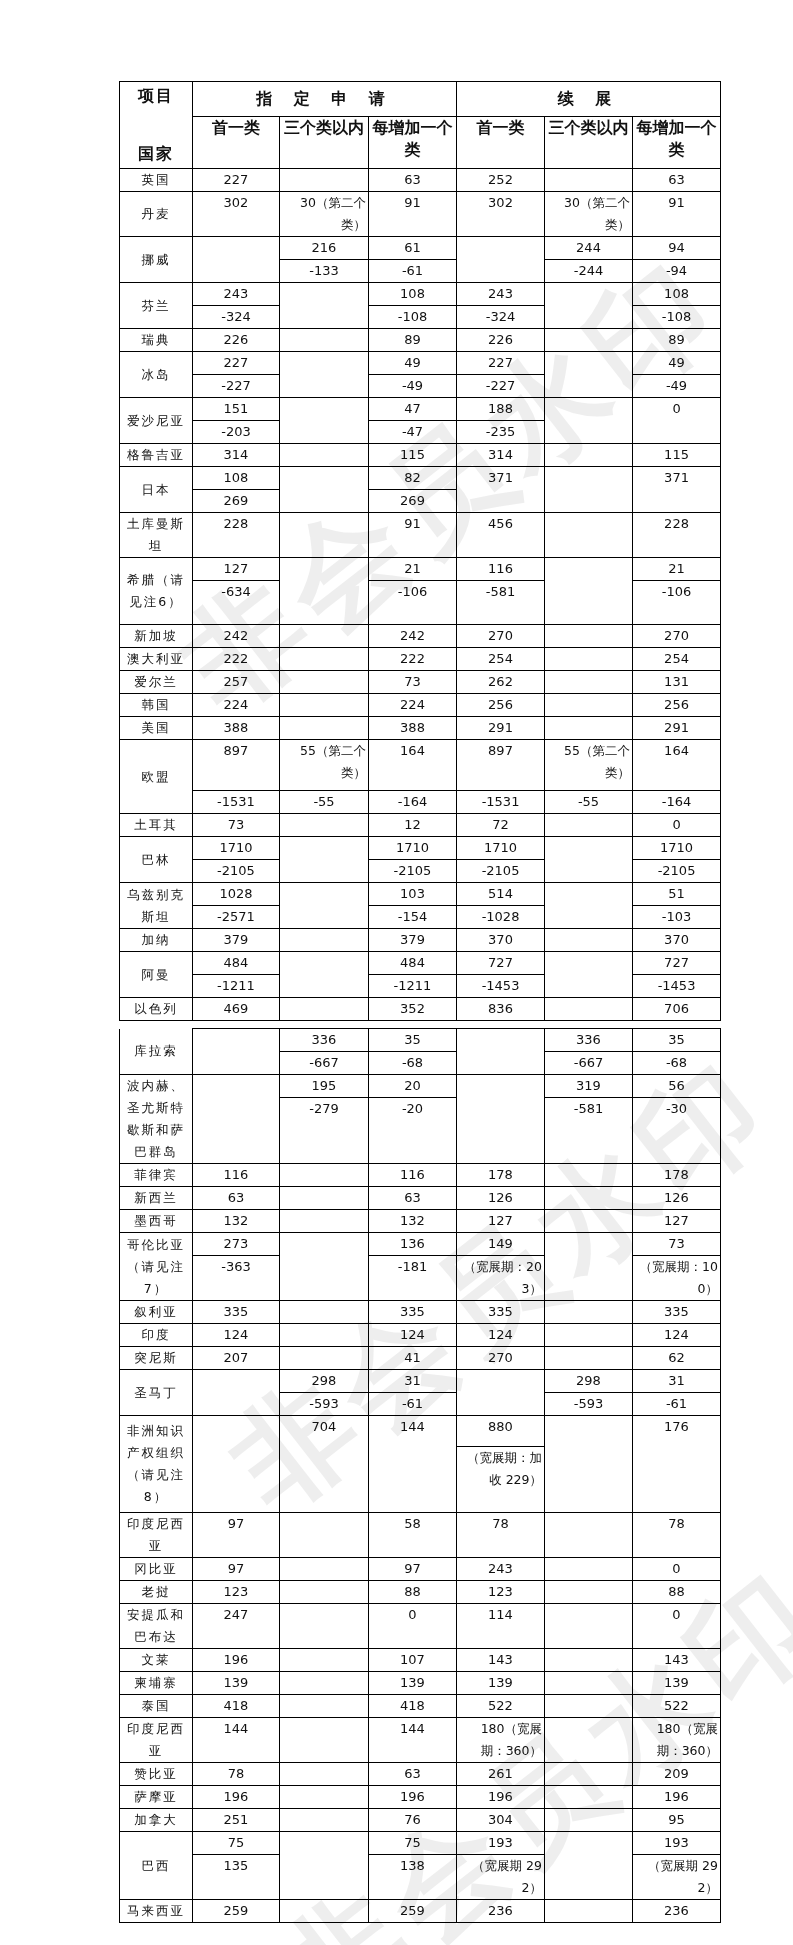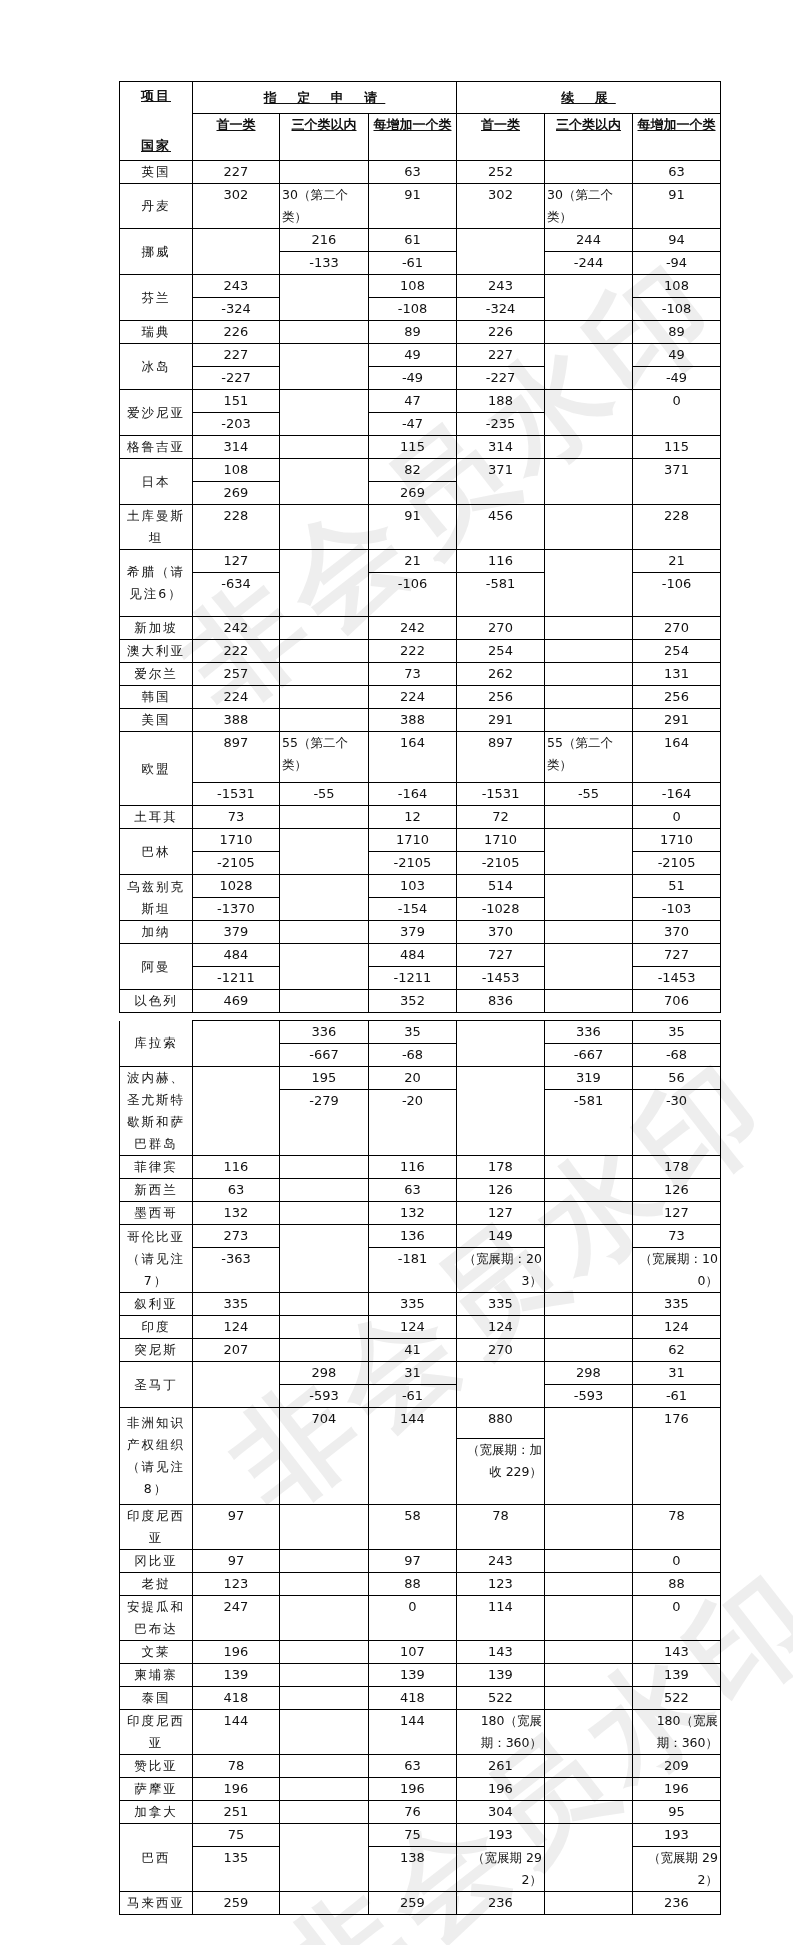--- a/index.html
+++ b/index.html
@@ -4,22 +4,22 @@
 <style>
   html, body { margin: 0; padding: 0; background: #ffffff; }
   body { width: 793px; height: 1945px; position: relative; overflow: hidden;
          font-family: "DejaVu Sans", "Liberation Sans", sans-serif; color: #111; }
   .page { position: absolute; left: 119px; top: 81px; width: 601px; }
   table.fee { border-collapse: collapse; table-layout: fixed; width: 601px; font-size: 13px; }
   table.fee td { border: 1px solid #000; padding: 0 2px; text-align: center; vertical-align: top;
                  line-height: 22px; height: 22px; word-break: break-all; }
   table.fee td.cn { vertical-align: middle; font-size: 12.5px; letter-spacing: 2px; }
   table.fee td.note { text-align: right; font-size: 12.5px; }
-  table.fee td.left { text-align: left; }
-  table.fee thead td { font-weight: bold; font-size: 13px; text-decoration: underline; }
+  table.fee td.left { text-align: right; }
+  table.fee thead td { font-weight: bold; font-size: 16px; }
   table.fee td.hdr-item { text-align: center; vertical-align: top; line-height: 28px; letter-spacing: 2px; }
   table.fee td.hdr-group { letter-spacing: 8px; line-height: 29px; vertical-align: middle; }
   table.fee td.hdr-sub { line-height: 22px; vertical-align: top; }
   .gap { height: 7px; }
   .wm { position: absolute; color: rgba(120,120,120,0.13); font-size: 118px; font-weight: bold;
         white-space: nowrap; transform-origin: left top; pointer-events: none;
         font-family: "DejaVu Sans", sans-serif; letter-spacing: 10px; }
 </style>
 </head>
 <body>
@@ -36,21 +36,21 @@
         <col style="width:89px">
         <col style="width:88px">
         <col style="width:88px">
         <col style="width:88px">
         <col style="width:88px">
     </colgroup>
     <thead>
       <tr style="height:30px">
         <td rowspan="2" class="hdr-item">
           <div>项目</div>
-          <div style="margin-top:22px">国家</div>
+          <div style="margin-top:30px">国家</div>
         </td>
         <td colspan="3" class="hdr-group">指 定 申 请</td>
         <td colspan="3" class="hdr-group">续 展</td>
       </tr>
       <tr style="height:44px">
         <td class="hdr-sub">首一类</td>
         <td class="hdr-sub">三个类以内</td>
         <td class="hdr-sub">每增加一个类</td>
         <td class="hdr-sub">首一类</td>
         <td class="hdr-sub">三个类以内</td>
@@ -279,21 +279,21 @@
         <tr>
           <td class="cn" rowspan="2">乌兹别克斯坦</td>
           <td>1028</td>
           <td rowspan="2"></td>
           <td>103</td>
           <td>514</td>
           <td rowspan="2"></td>
           <td>51</td>
         </tr>
         <tr>
-          <td>-1370</td>
+          <td>-2571</td>
           <td>-154</td>
           <td>-1028</td>
           <td>-103</td>
         </tr>
         <tr>
           <td class="cn">加纳</td>
           <td>379</td>
           <td></td>
           <td>379</td>
           <td>370</td>

